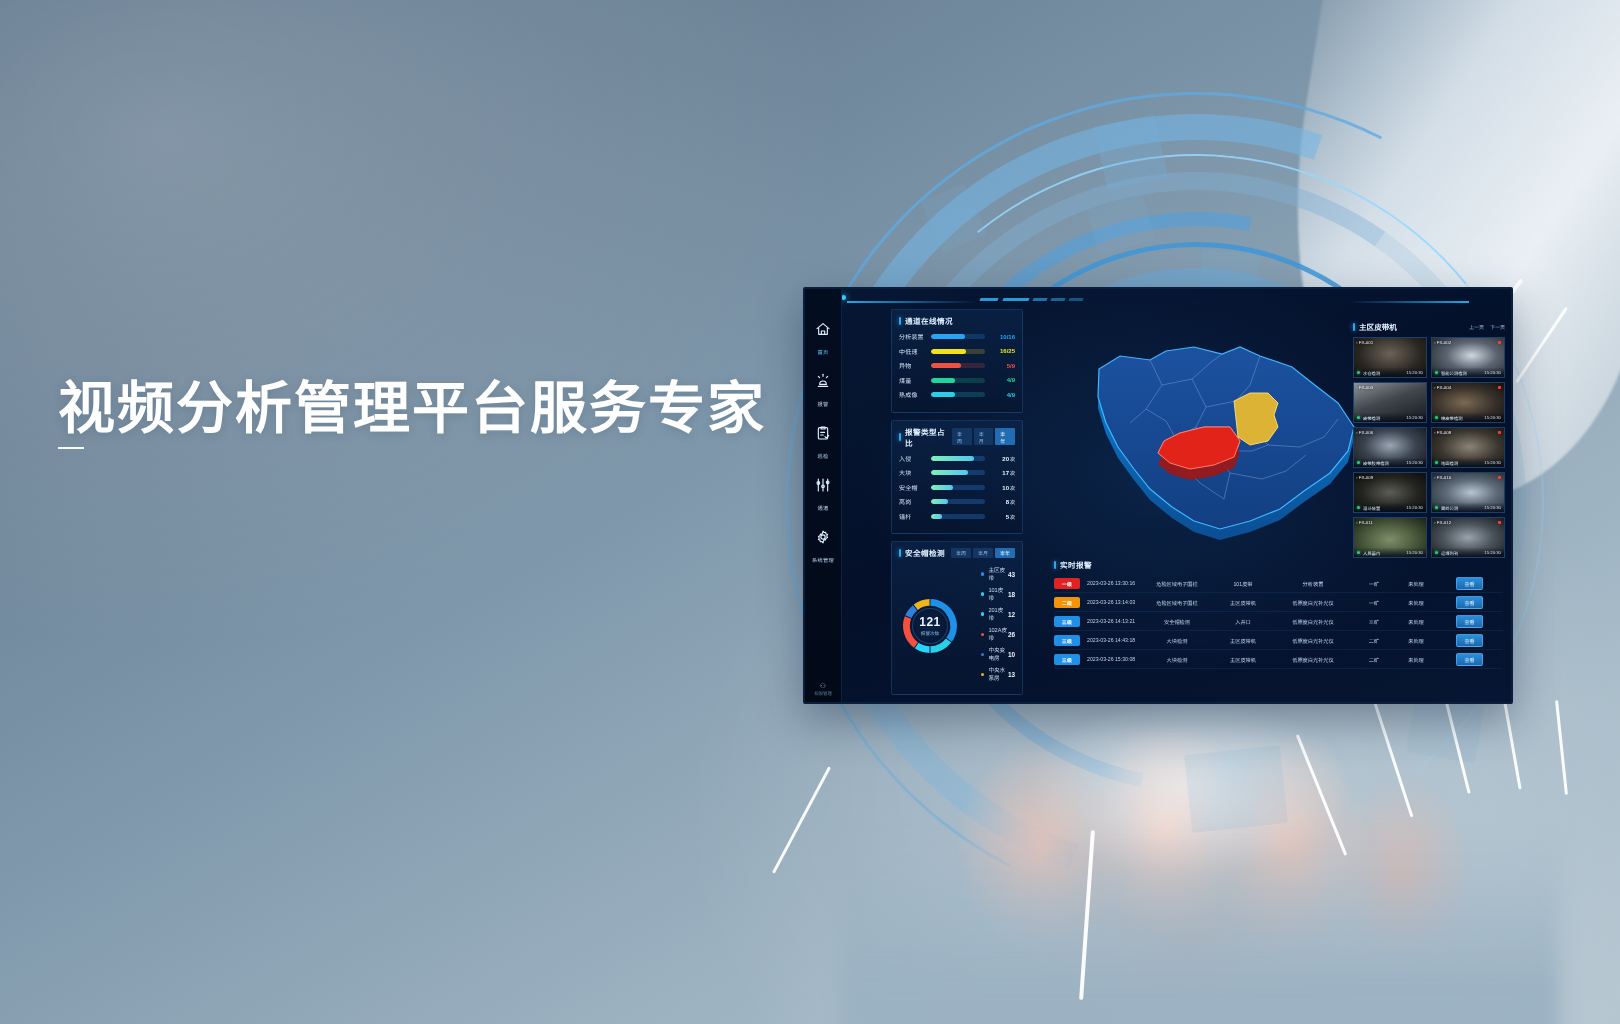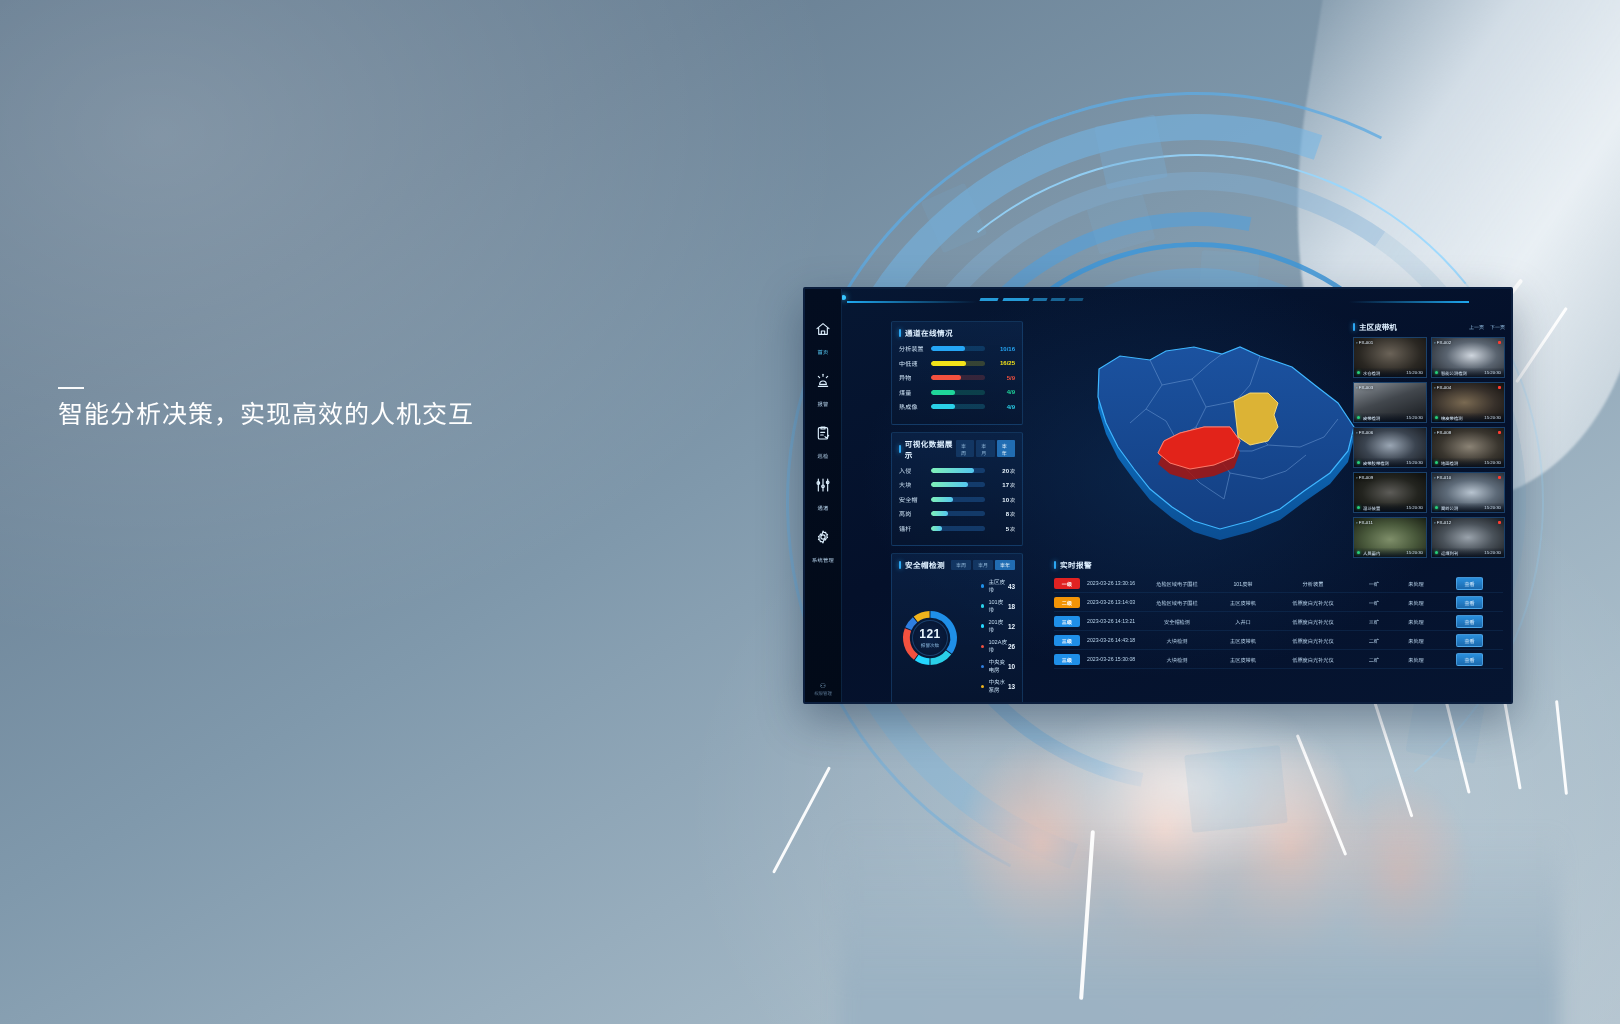--- a/index.html
+++ b/index.html
@@ -135,21 +135,21 @@
   .side-item .ico svg { width: 16px; height: 16px; display: block; margin: 0 auto; }
   .side-item .lbl { font-size: 5.2px; color: #b9d6ef; letter-spacing: .3px; line-height: 1; }
   .side-item.active .lbl { color: #59d2ff; }
   .side-bottom { position: absolute; bottom: 6px; left: 0; right: 0; text-align: center; font-size: 4.4px; color: #5d7a96; }
   .side-bottom .b-ico { font-size: 7px; color: #7fa5c4; display: block; }
 
   
   .content { flex: 1; position: relative; padding-top: 30px; }
 
   
-  .col-left { position: absolute; left: 8px; top: 32px; width: 173px; padding-left: 41px; }
+  .col-left { position: absolute; left: 8px; top: 20px; width: 173px; padding-left: 41px; }
   .card {
     background: linear-gradient(180deg, rgba(12,38,76,0.66), rgba(7,22,48,0.70));
     border: 1px solid rgba(44,118,186,0.30); border-radius: 2px;
     padding: 5px 7px 7px; margin-bottom: 7px; position: relative;
   }
   .card-hd { display: flex; align-items: center; justify-content: space-between; margin-bottom: 6px; }
   .card-hd .t { font-size: 7.6px; color: #dff0ff; font-weight: 700; letter-spacing: .4px; display: flex; align-items: center; }
   .card-hd .t::before {
     content: ""; width: 2px; height: 8px; background: #2ca7f2; margin-right: 4px; border-radius: 1px;
     box-shadow: 0 0 5px rgba(44,167,242,.9);
@@ -401,22 +401,22 @@
   <div class="stroke" style="left:1320px;top:730px;width:3px;height:130px;transform:rotate(-22deg);"></div>
   <div class="stroke" style="left:1392px;top:700px;width:3px;height:120px;transform:rotate(-18deg);"></div>
   <div class="stroke" style="left:1455px;top:690px;width:3px;height:105px;transform:rotate(-14deg);"></div>
   <div class="stroke" style="left:1510px;top:690px;width:3px;height:100px;transform:rotate(-10deg);"></div>
   <div class="stroke" style="left:1560px;top:700px;width:3px;height:95px;transform:rotate(-6deg);"></div>
   <div class="stroke" style="left:1486px;top:268px;width:4px;height:110px;transform:rotate(38deg);"></div>
   <div class="stroke" style="left:1540px;top:300px;width:3px;height:90px;transform:rotate(34deg);"></div>
 </div>
 
 <div class="copy">
+  <h1>视频分析管理平台服务专家</h1>
   <div class="rule"></div>
-  <div class="line" style="margin-top:4px;">智能分析决策，实现高效的人机交互</div>
 </div>
 
 <div class="monitor">
  <div class="screen">
 
   <div class="dash-head">
     <div class="head-dot" style="left:36px;top:6px;"></div>
     <div class="head-line" style="left:42px;top:12px;width:130px;"></div>
     <div class="head-seg" style="left:175px;top:9px;width:18px;transform:skewX(-22deg);"></div>
     <div class="head-seg" style="left:198px;top:9px;width:26px;transform:skewX(-22deg);"></div>
@@ -531,21 +531,21 @@
                 <span class="bar" style="background:#2ad0e833;">
                   <span class="fill" style="width:44%;background:linear-gradient(90deg,#2ad0e8,#2ad0e8);"></span>
                 </span>
                 <span class="val" style="color:#2ad0e8;">4/9</span>
               </div>
             </div>
       </div>
 
       <div class="card">
         <div class="card-hd">
-          <div class="t">可视化数据展示</div>
+          <div class="t">报警类型占比</div>
           <div class="tabs" id="typeTabs">
                 <span class="tab">本周</span>
                 <span class="tab">本月</span>
                 <span class="tab on">本年</span>
               </div>
         </div>
         <div id="typeRows">
               <div class="prow">
                 <span class="nm">入侵</span>
                 <span class="bar" style="background:rgba(30,86,148,0.55);">

